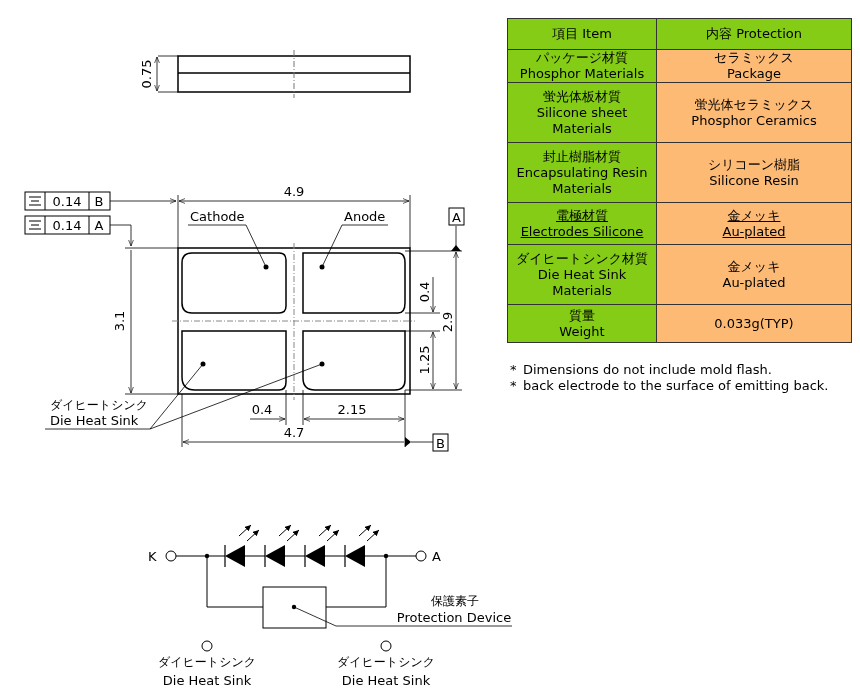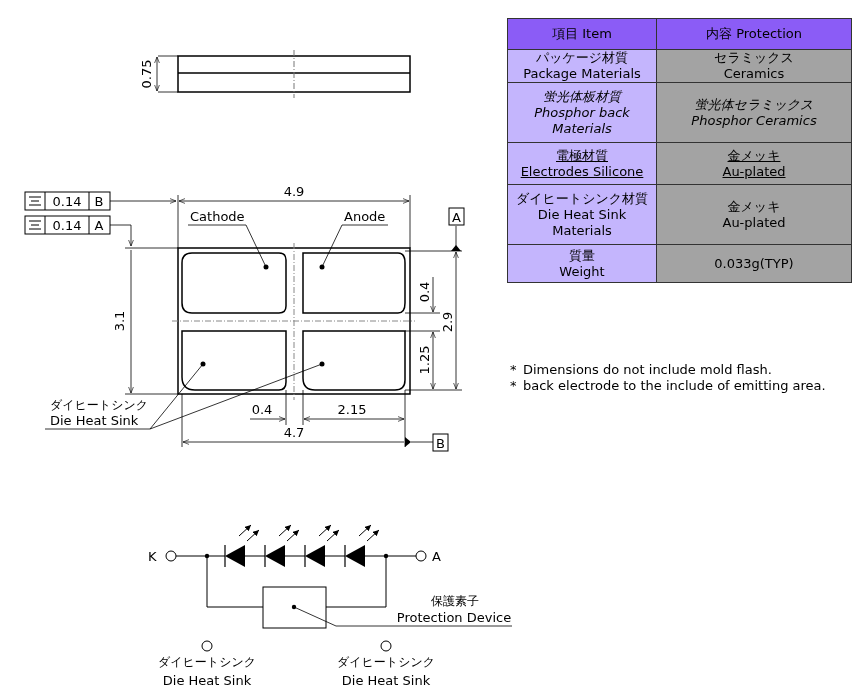--- a/index.html
+++ b/index.html
@@ -3,23 +3,23 @@
 <meta charset="utf-8">
 <style>
   html, body { margin: 0; padding: 0; background: #ffffff; }
   body { width: 860px; height: 692px; position: relative; overflow: hidden;
          font-family: "DejaVu Sans", "Liberation Sans", sans-serif; color: #000; }
   svg { position: absolute; left: 0; top: 0; }
   svg text { font-family: "DejaVu Sans", "Liberation Sans", sans-serif; fill: #000; }
   .spec-table { position: absolute; left: 507px; top: 18px; border-collapse: collapse;
                 font-size: 13px; line-height: 16px; }
   .spec-table td, .spec-table th { border: 1.5px solid #333; text-align: center; padding: 0 4px; font-weight: normal; }
-  .spec-table th { background: #8b5cf6; height: 30px; }
-  .spec-table td.item { background: #c4b5fd; width: 140px; }
-  .spec-table td.desc { background: #a3a3a3; width: 186px; }
+  .spec-table th { background: #84cc16; height: 30px; }
+  .spec-table td.item { background: #84cc16; width: 140px; }
+  .spec-table td.desc { background: #fdba74; width: 186px; }
   .spec-table .line { display: block; }
   .notes { position: absolute; left: 510px; top: 362px; font-size: 13px; line-height: 16px; }
   .note { position: relative; padding-left: 13px; }
   .note .star { position: absolute; left: 0; top: 0; }
   .note .line { display: block; }
 </style>
 </head>
 <body>
 
 <svg width="860" height="692" viewBox="0 0 860 692">
@@ -197,36 +197,47 @@
   <thead>
     <tr>
       <th>項目 Item</th>
       <th>内容 Protection</th>
     </tr>
   </thead>
   <tbody id="spec-rows">
       <tr style="height: 32px;">
         <td class="item">
           <span class="line">パッケージ材質</span>
-          <span class="line">Package Materials</span>
+          <span class="line">Phosphor Materials</span>
         </td>
         <td class="desc">
           <span class="line">セラミックス</span>
-          <span class="line">Ceramics</span>
-        </td>
-      </tr>
-      <tr style="height: 60px; font-style: italic;">
+          <span class="line">Package</span>
+        </td>
+      </tr>
+      <tr style="height: 60px;">
         <td class="item">
           <span class="line">蛍光体板材質</span>
-          <span class="line">Phosphor back</span>
+          <span class="line">Silicone sheet</span>
           <span class="line">Materials</span>
         </td>
         <td class="desc">
           <span class="line">蛍光体セラミックス</span>
           <span class="line">Phosphor Ceramics</span>
+        </td>
+      </tr>
+      <tr style="height: 60px;">
+        <td class="item">
+          <span class="line">封止樹脂材質</span>
+          <span class="line">Encapsulating Resin</span>
+          <span class="line">Materials</span>
+        </td>
+        <td class="desc">
+          <span class="line">シリコーン樹脂</span>
+          <span class="line">Silicone Resin</span>
         </td>
       </tr>
       <tr style="height: 42px; text-decoration: underline;">
         <td class="item">
           <span class="line">電極材質</span>
           <span class="line">Electrodes Silicone</span>
         </td>
         <td class="desc">
           <span class="line">金メッキ</span>
           <span class="line">Au-plated</span>
@@ -255,15 +266,15 @@
     </tbody>
 </table>
 
 <div class="notes" id="notes">
     <div class="note">
       <span class="star">*</span>
       <span class="line">Dimensions do not include mold flash.</span>
     </div>
     <div class="note">
       <span class="star">*</span>
-      <span class="line">back electrode to the include of emitting area.</span>
+      <span class="line">back electrode to the surface of emitting back.</span>
     </div>
   </div>
 
 </body></html>

